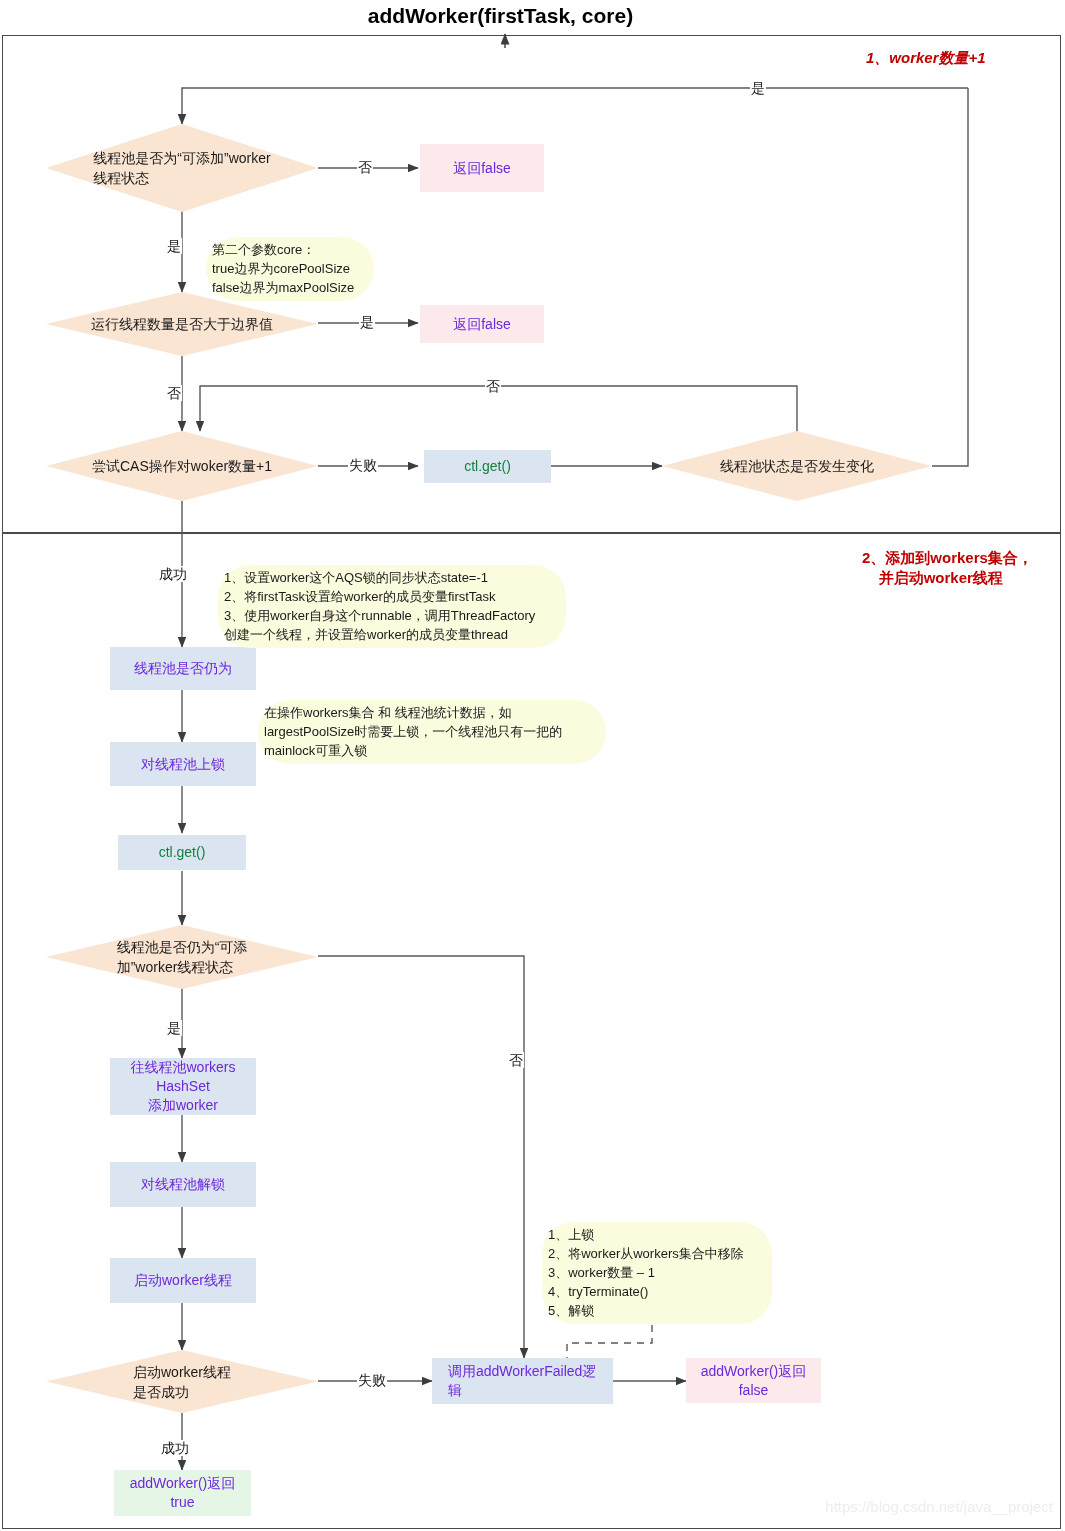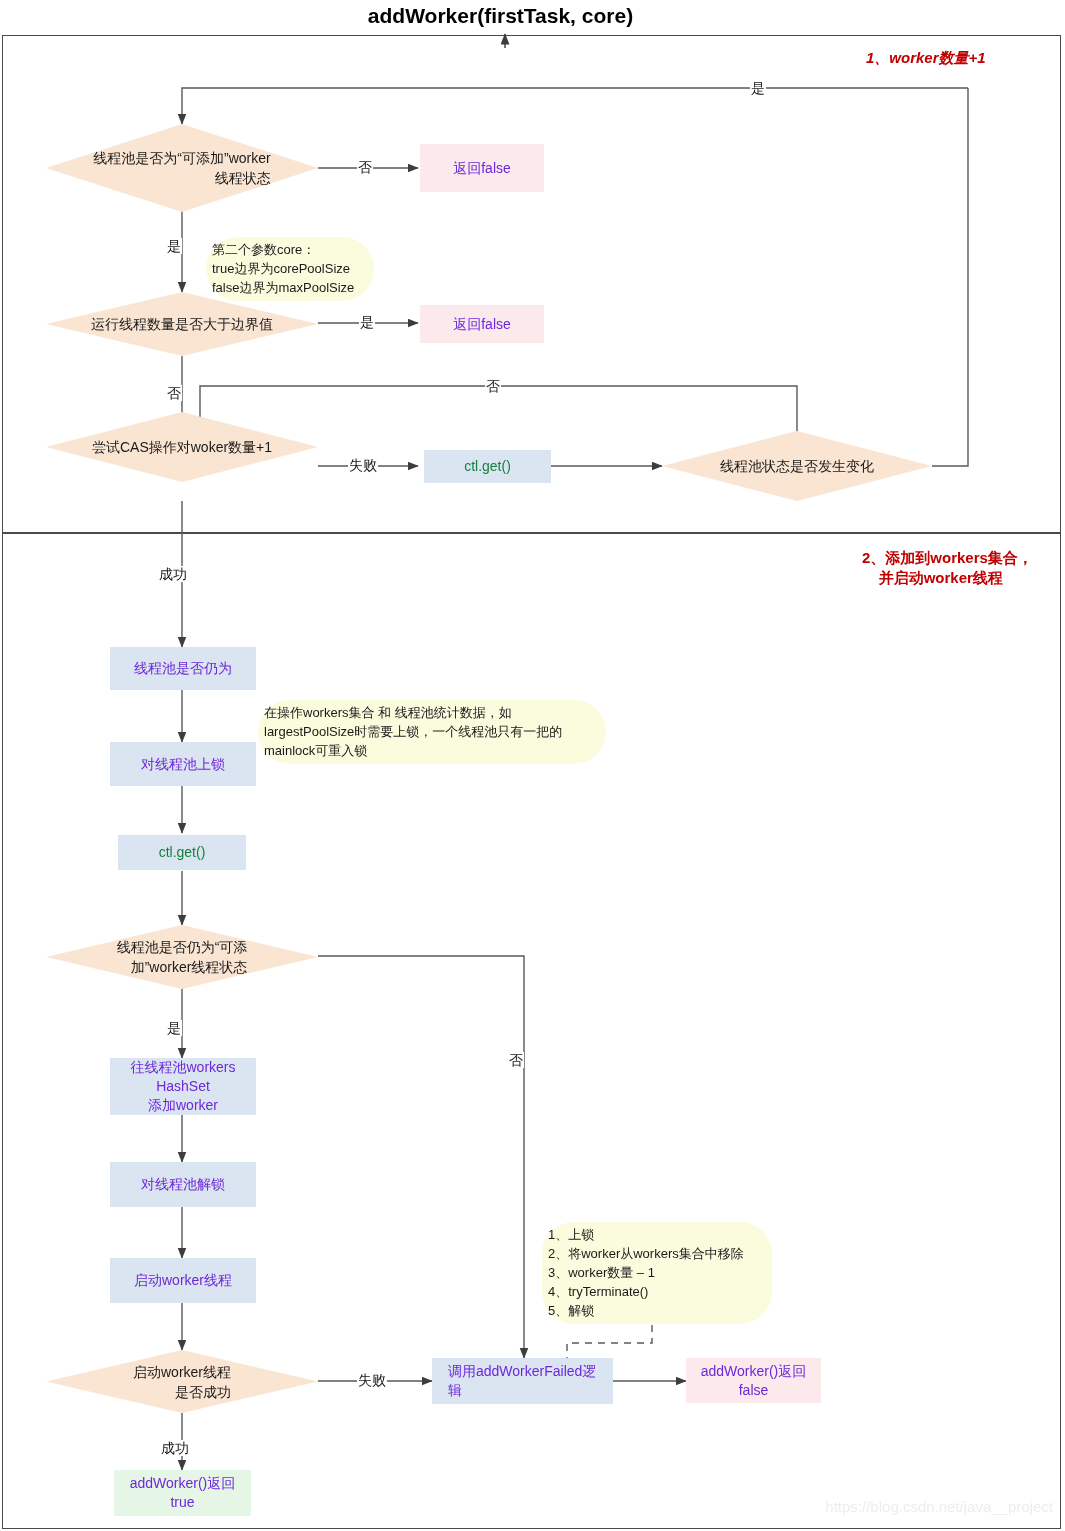--- a/index.html
+++ b/index.html
@@ -81,21 +81,21 @@
     left: 0; top: 0; right: 0; bottom: 0;
     background: #fae5d3;
     clip-path: polygon(50% 0%, 100% 50%, 50% 100%, 0% 50%);
   }
   .decision .dtext {
     position: absolute;
     left: 0; top: 0; right: 0; bottom: 0;
     display: flex;
     align-items: center;
     justify-content: center;
-    text-align: right;
+    text-align: left;
     font-size: 14px;
     line-height: 20px;
     color: #1a1a1a;
     white-space: pre-line;
     z-index: 2;
   }
   
   .note {
     position: absolute;
     background: #fbfbdd;
@@ -213,21 +213,21 @@
 
   <div class="node term-false" style="left:420px; top:144px; width:124px; height:48px;">返回false</div>
 
   <div class="decision" style="left:46px; top:292px; width:272px; height:64px;">
     <div class="dshape"></div>
     <div class="dtext">运行线程数量是否大于边界值</div>
   </div>
 
   <div class="node term-false" style="left:420px; top:305px; width:124px; height:38px;">返回false</div>
 
-  <div class="decision" style="left:46px; top:412px; width:272px; height:70px;">
+  <div class="decision" style="left:46px; top:431px; width:272px; height:70px;">
     <div class="dshape"></div>
     <div class="dtext">尝试CAS操作对woker数量+1</div>
   </div>
 
   <div class="node proc-code" style="left:424px; top:450px; width:127px; height:33px;">ctl.get()</div>
 
   <div class="decision" style="left:662px; top:431px; width:270px; height:70px;">
     <div class="dshape"></div>
     <div class="dtext">线程池状态是否发生变化</div>
   </div>
@@ -263,20 +263,24 @@
   <div class="node term-false" style="left:686px; top:1358px; width:135px; height:45px;">addWorker()返回
 false</div>
 
   <div class="node term-true" style="left:114px; top:1470px; width:137px; height:46px;">addWorker()返回
 true</div>
 
   <div class="note" style="left:206px; top:237px; width:168px;">第二个参数core：
 true边界为corePoolSize
 false边界为maxPoolSize</div>
 
+  <div class="note" style="left:218px; top:565px; width:348px;">1、设置worker这个AQS锁的同步状态state=-1
+2、将firstTask设置给worker的成员变量firstTask
+3、使用worker自身这个runnable，调用ThreadFactory
+创建一个线程，并设置给worker的成员变量thread</div>
 
   <div class="note" style="left:258px; top:700px; width:348px;">在操作workers集合 和 线程池统计数据，如
 largestPoolSize时需要上锁，一个线程池只有一把的
 mainlock可重入锁</div>
 
   <div class="note" style="left:542px; top:1222px; width:230px;">1、上锁
 2、将worker从workers集合中移除
 3、worker数量 – 1
 4、tryTerminate()
 5、解锁</div>

